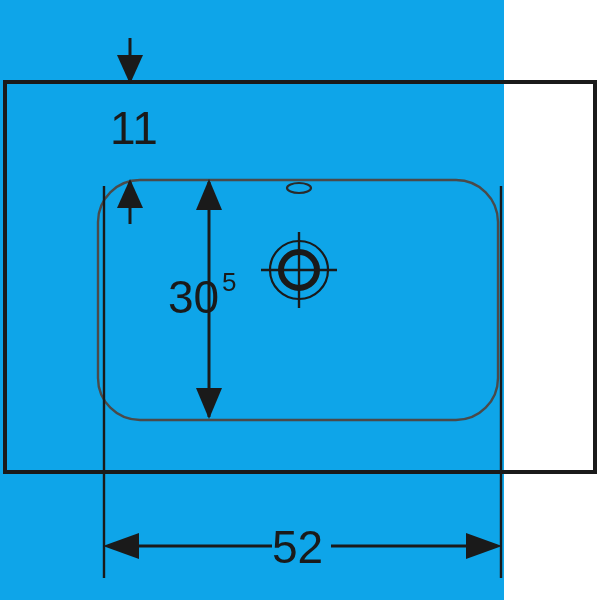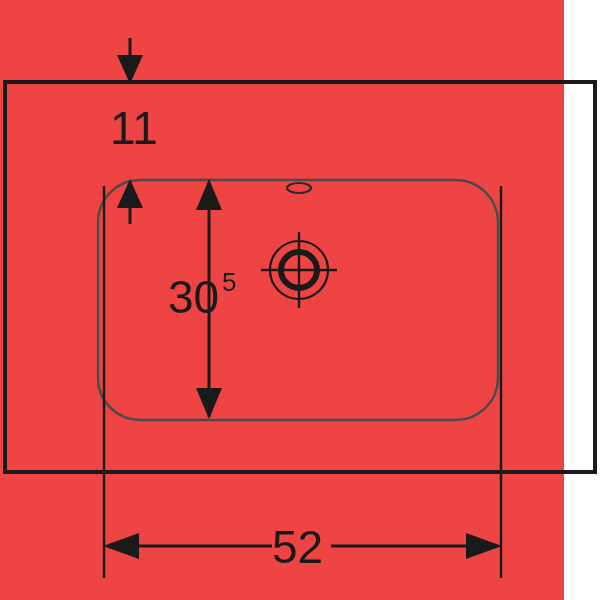--- a/index.html
+++ b/index.html
@@ -8,23 +8,23 @@
     background: #ffffff;
   }
   body {
     width: 600px;
     height: 600px;
     font-family: "Liberation Sans", sans-serif;
     overflow: hidden;
   }
   #drawing-root {
     position: relative;
-    width: 564px;
+    width: 504px;
     height: 600px;
-    background: #ef4444;
+    background: #0ea5e9;
   }
   svg.tech-drawing {
     display: block;
     width: 600px;
     height: 600px;
   }
   text.dim-text {
     font-family: "Liberation Sans", sans-serif;
     font-weight: 400;
     fill: #1a1a1a;

